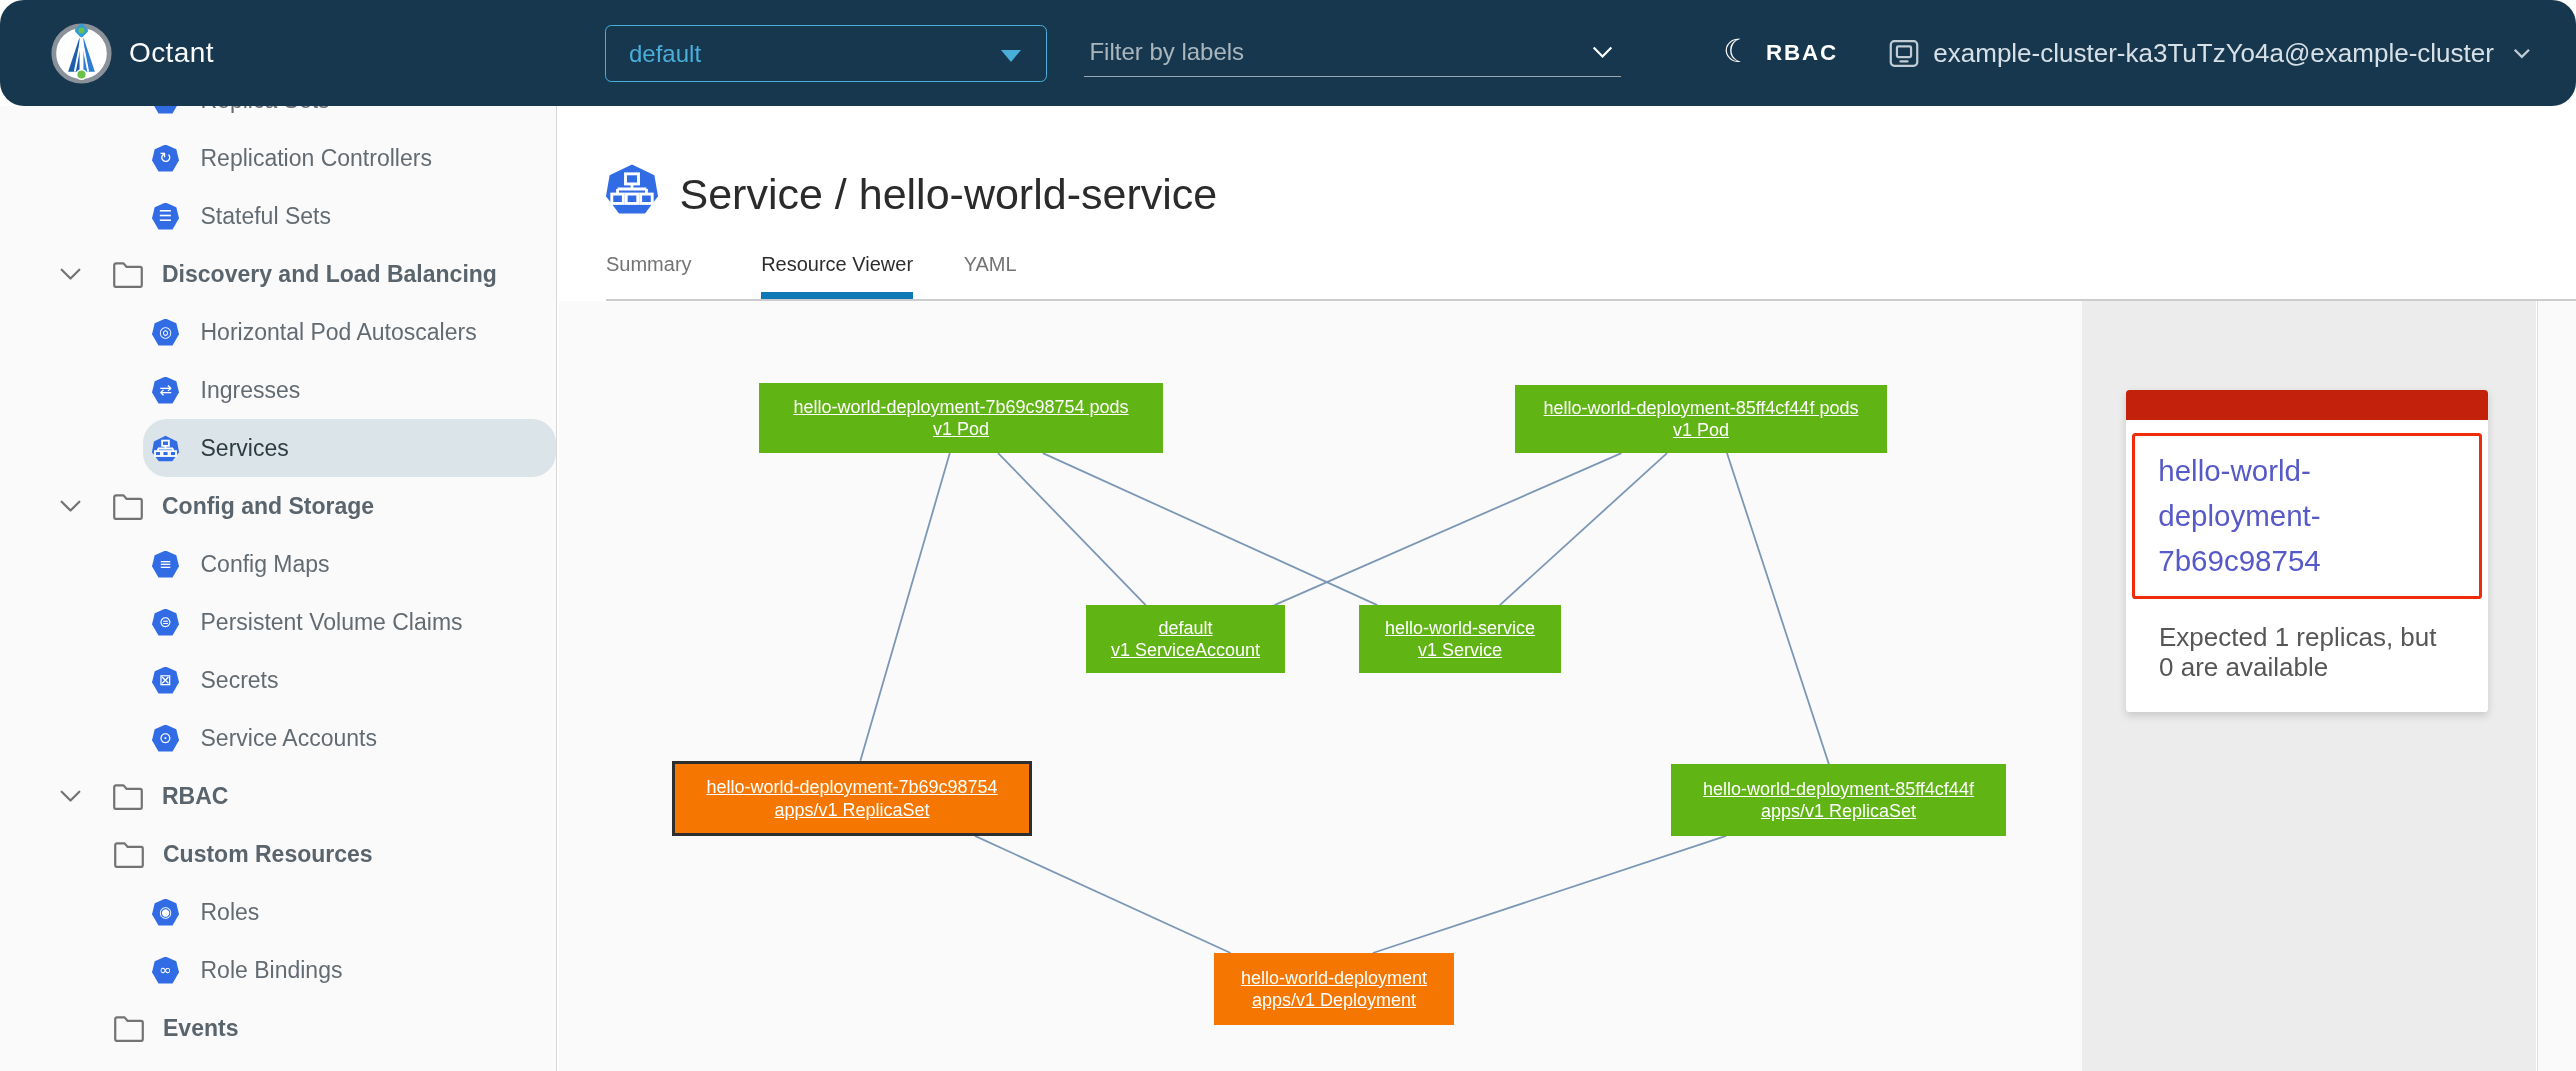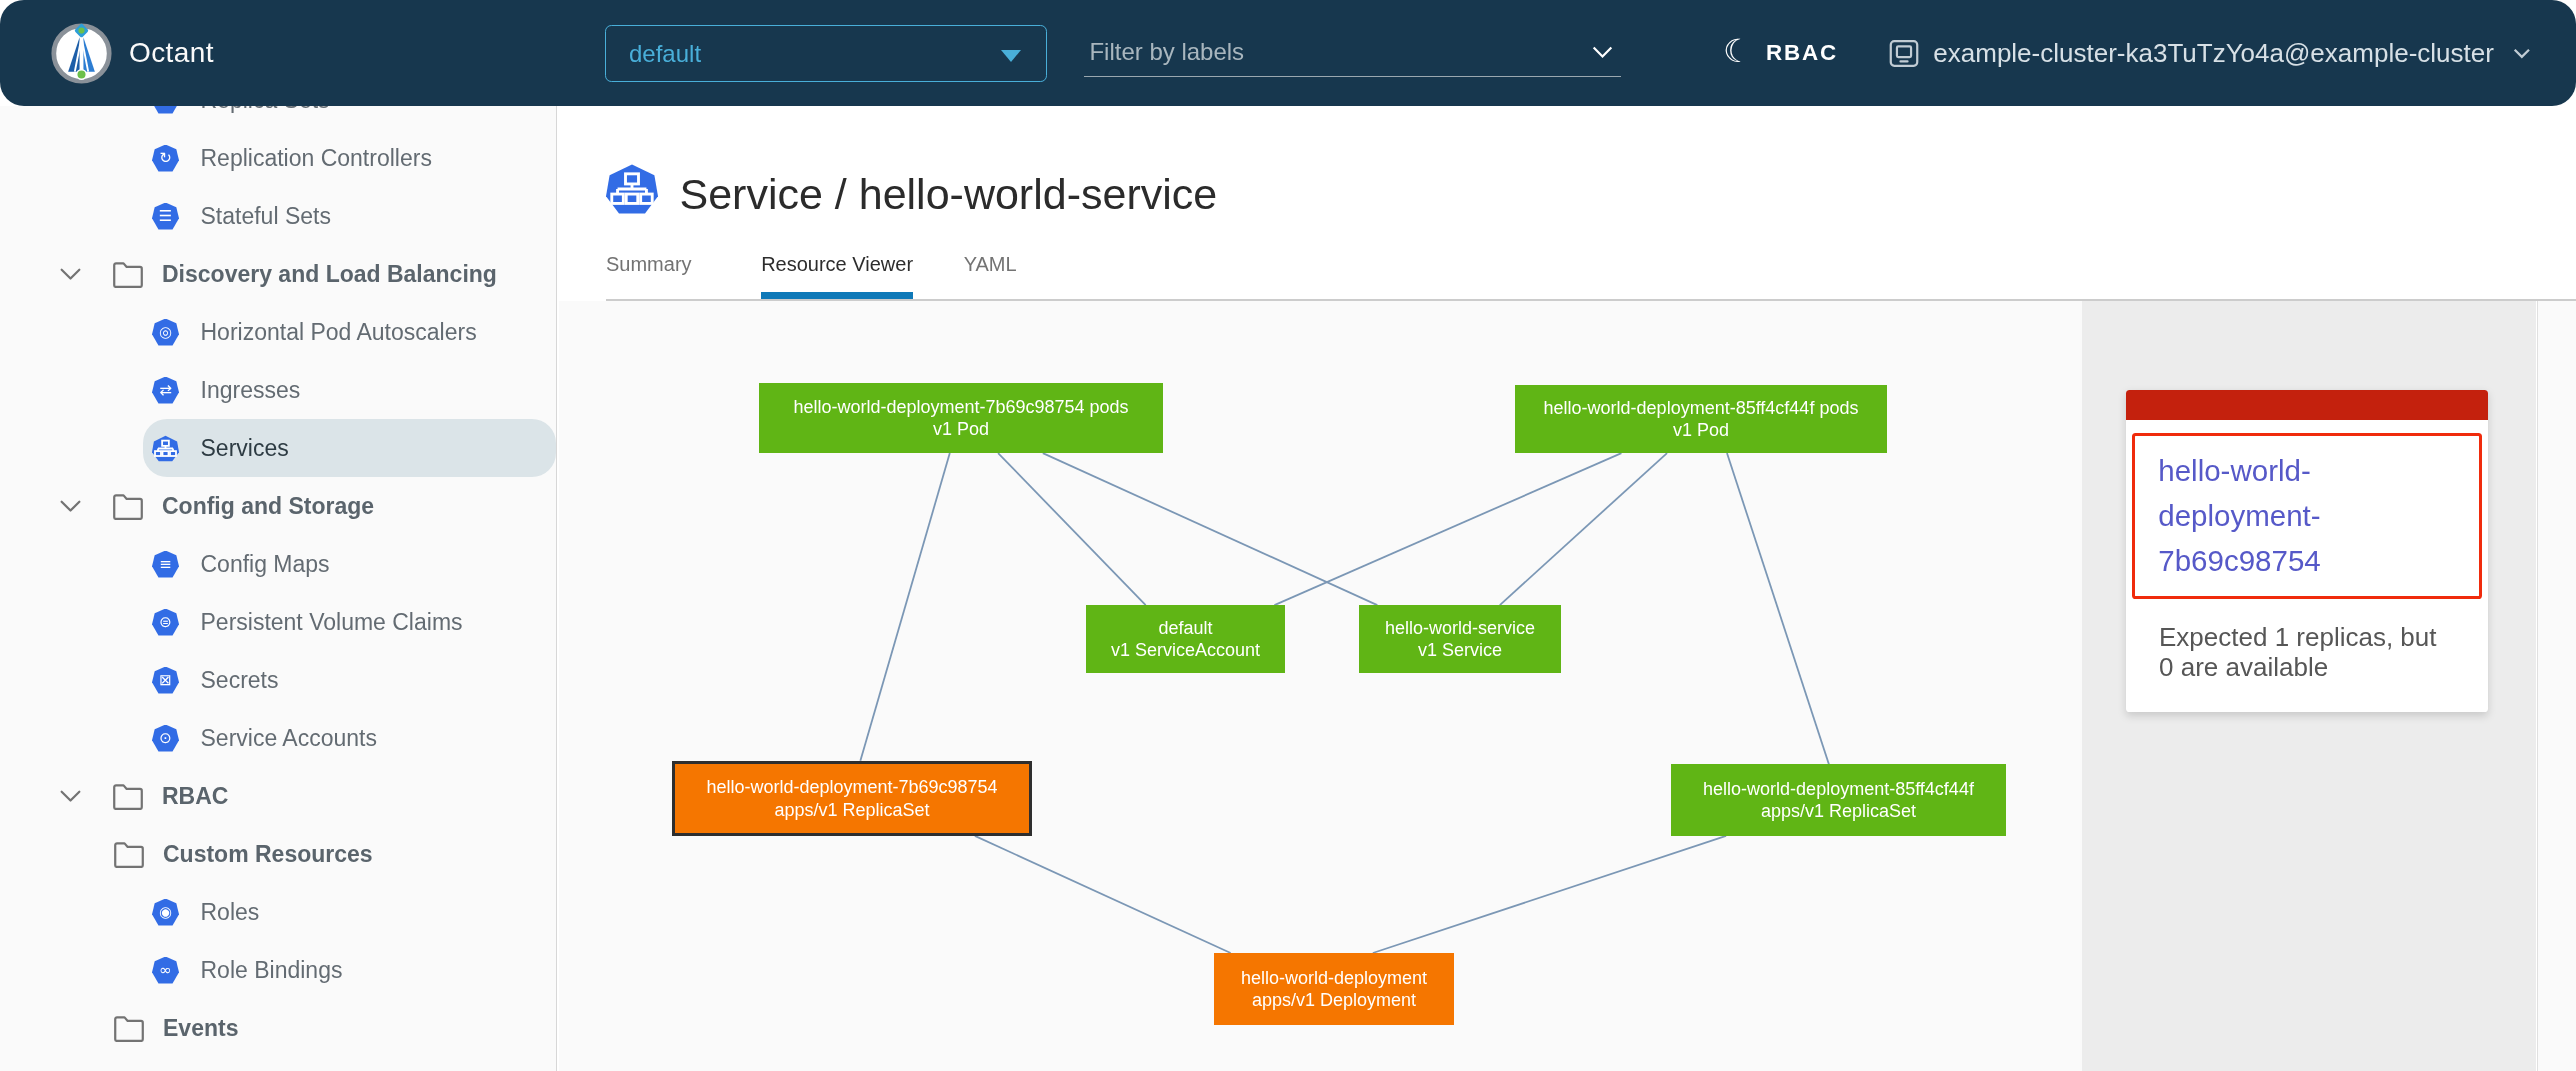--- a/index.html
+++ b/index.html
@@ -45,21 +45,21 @@
          font-size:43px;color:#2b2b2b;z-index:1;}
   .tabs{position:absolute;left:606px;top:250px;font-size:20px;z-index:1;}
   .tab{display:inline-block;color:#737373;padding-bottom:12.5px;cursor:pointer;line-height:29px;}
   .tab.active{color:#2d2d2d;font-weight:500;border-bottom:7.2px solid #0f79b8;}
   .tab-sep1{margin-right:64px;} .tab-sep2{margin-right:45px;}
   .divider{position:absolute;left:606px;top:299px;width:1970px;height:1.8px;background:#ccc;z-index:1;}
   
   .canvas{position:absolute;left:559px;top:301px;width:1523px;height:771px;background:#fafafa;}
   .canvas svg{position:absolute;left:0;top:0;}
   .gnode{position:absolute;color:#fff;font-size:18px;line-height:22.4px;font-weight:500;text-align:center;
-         display:flex;flex-direction:column;align-items:center;justify-content:center;box-sizing:border-box;cursor:pointer;}
+         display:flex;flex-direction:column;align-items:center;justify-content:center;box-sizing:border-box;cursor:pointer;text-decoration:underline;}
   .gnode.green{background:#60b515;}
   .gnode.orange{background:#f57600;}
   .gnode.sel{border:3.6px solid #2e2e2e;}
   
   .rpanel{position:absolute;left:2082px;top:301px;width:454px;height:771px;background:#ececec;}
   .rstrip{position:absolute;left:2537px;top:301px;width:39px;height:771px;background:#fafafa;border-left:0.9px solid #e0e0e0;box-sizing:border-box;}
   .card{position:absolute;left:44px;top:89px;width:362px;background:#fff;border-radius:3.6px;
         box-shadow:0 3.6px 9px rgba(0,0,0,.15);padding-bottom:30px;}
   .card-topbar{height:29.5px;background:#c4210d;border-radius:3.6px 3.6px 0 0;}
   .card-alertbox{margin:13.4px 6.3px 0 6.3px;border:3.6px solid #f02b0c;border-radius:3.6px;padding:12.5px 23px;}

